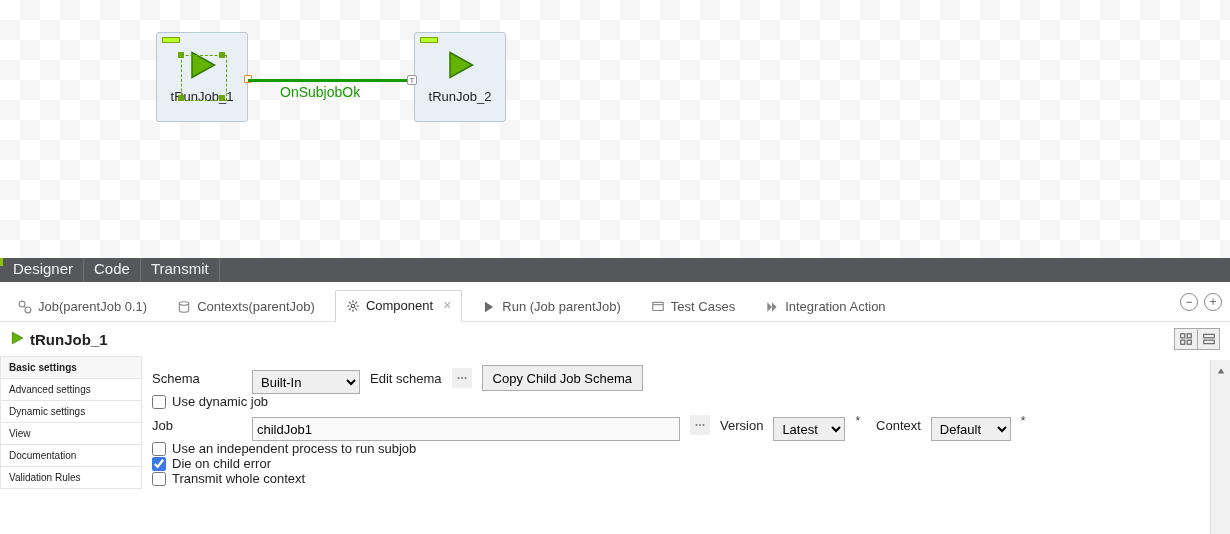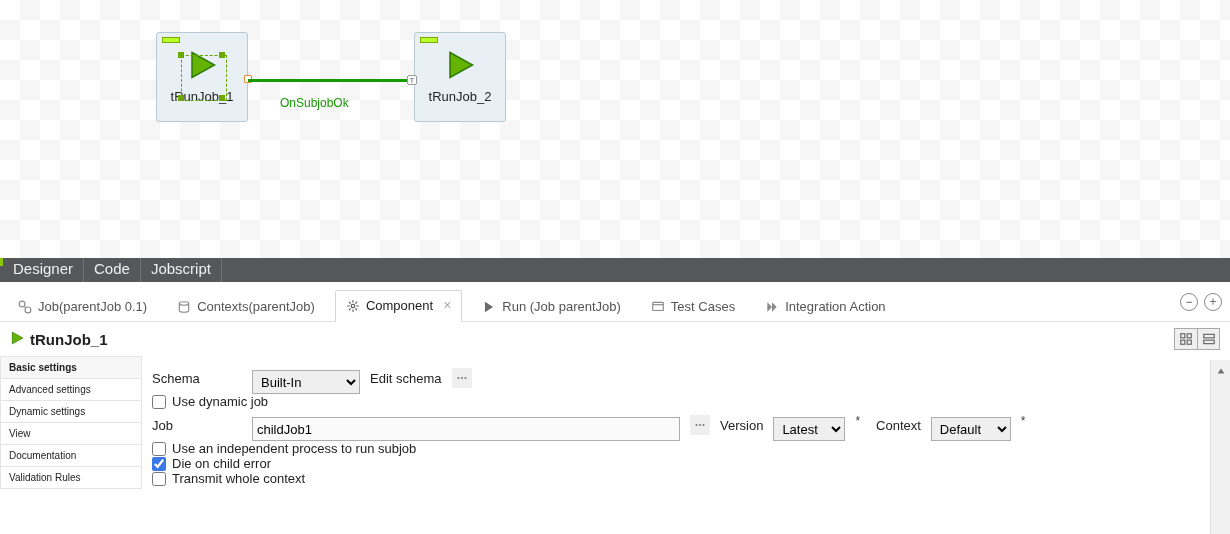--- a/index.html
+++ b/index.html
@@ -64,22 +64,22 @@
   .connector::after {
     content: "";
     position: absolute; right: -1px; top: -6px;
     border-left: 10px solid #179a00;
     border-top: 5px solid transparent;
     border-bottom: 5px solid transparent;
   }
   .connector-label {
     position: absolute;
     color: #179a00;
-    font-size: 12px;
-    left: 280px; top: 84px; margin-top: 12px;
+    font-size: 14px;
+    left: 280px; top: 84px;
   }
 
   
   .dark-tabs {
     width: 1230px; height: 24px; background: #55575a; display: flex;
     position: relative;
   }
   .dark-tabs .accent { width:3px; height:8px; background: #8bc400; margin-top:0; }
   .dark-tabs .tab {
     color: #f0f0f0; padding: 0 10px; height: 24px; line-height: 21px;
@@ -208,21 +208,21 @@
         </svg>
     </span>
     <span class="component-label">tRunJob_2</span>
   </div>
 </div>
 
 <div class="dark-tabs">
   <div class="accent"></div>
   <div class="tab">Designer</div>
   <div class="tab">Code</div>
-  <div class="tab">Jobscript</div>
+  <div class="tab">Transmit</div>
 </div>
 
 <div class="sec-bar">
   <div class="sec-tab">
     <span class="sec-icon">
       <svg width="14" height="14" viewBox="0 0 24 24" fill="none" stroke="#8a8a8a" stroke-width="2">
           <circle cx="7" cy="7" r="5"></circle>
           <circle cx="17" cy="17" r="5"></circle>
           <path d="M10 10 L14 14"></path>
         </svg>
@@ -327,20 +327,21 @@
         <option>Built-In</option>
       </select>
       <span>Edit schema</span>
       <button class="icon-btn">
         <svg width="12" height="12" viewBox="0 0 24 24" fill="#777">
             <circle cx="5" cy="12" r="2"></circle>
             <circle cx="12" cy="12" r="2"></circle>
             <circle cx="19" cy="12" r="2"></circle>
           </svg>
       </button>
+      <button class="btn">Copy Child Job Schema</button>
     </div>
 
     <div class="check-row">
       <input type="checkbox" style="">
       <span>Use dynamic job</span>
     </div>
 
     <div class="form-row">
       <span class="lbl">Job</span>
       <input type="text" class="win" style="width: 428px;" value="childJob1">

